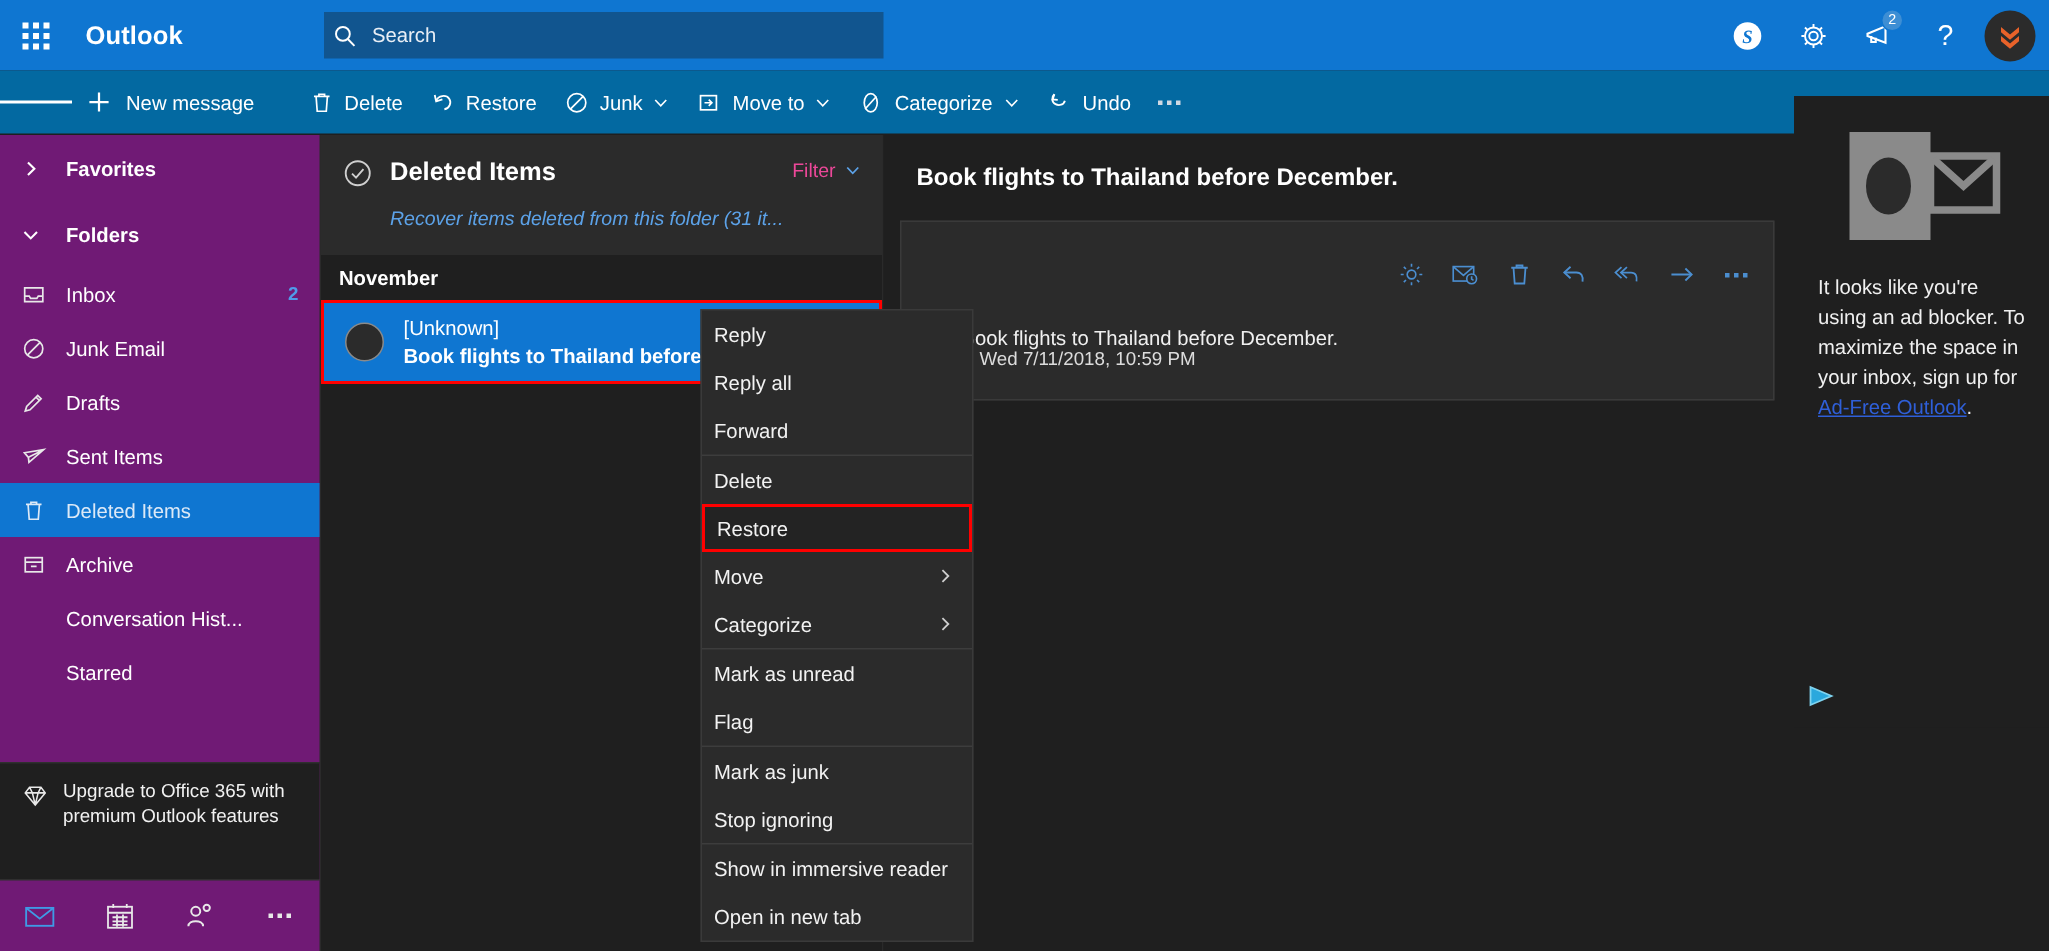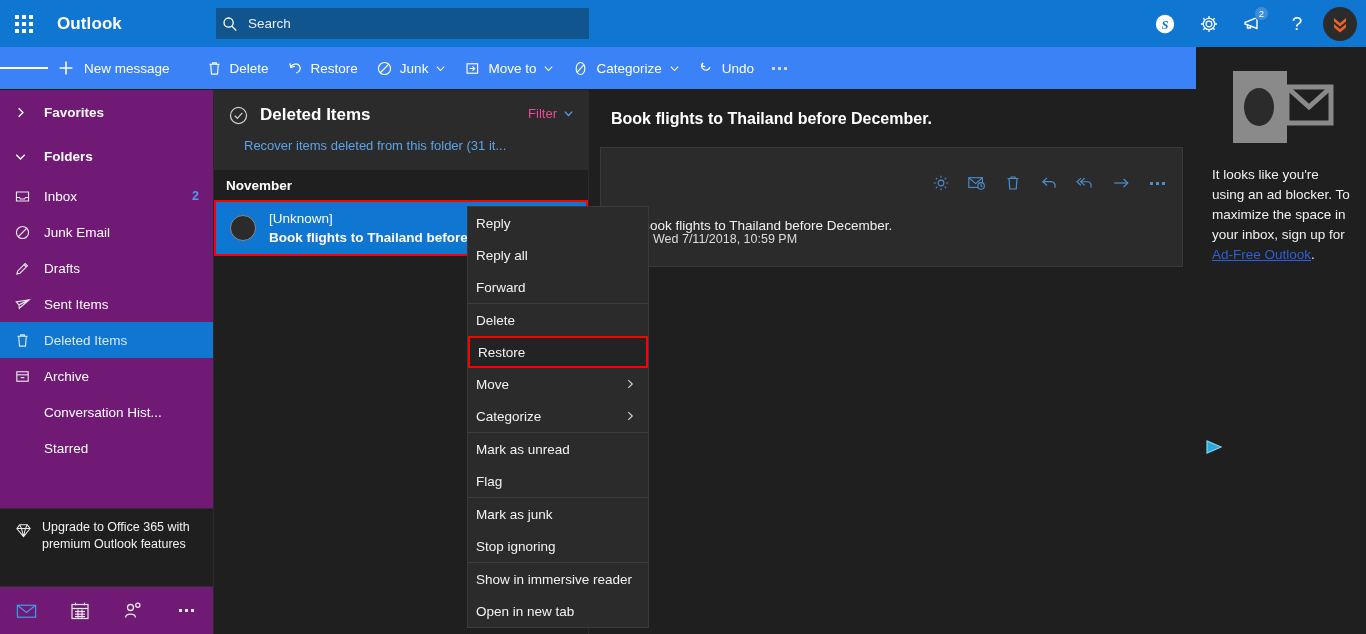--- a/index.html
+++ b/index.html
@@ -47,21 +47,21 @@
   }
   .avatar {
     width: 34px; height: 34px; border-radius: 50%; background: #2b2b2b;
     display: flex; flex-direction: column; align-items: center; justify-content: center;
     margin-right: 9px; margin-left: 4px; cursor: pointer;
   }
 
   
   .cmdbar {
     position: absolute; left: 0; top: 47px; width: 1366px; height: 43px;
-    background: #3b82f6; display: flex; align-items: center; color: #fff;
+    background: #0369a1; display: flex; align-items: center; color: #fff;
     border-bottom: 1px solid #1f1f1f;
   }
   .hamburger { width: 48px; height: 43px; display: flex; align-items: center; justify-content: center; cursor: pointer; }
   .hamburger span { display:block; width: 17px; height: 1.6px; background: #fff; margin: 2.6px 0; }
   .cmd {
     display: flex; align-items: center; height: 43px; padding: 0 9px; cursor: pointer;
     font-size: 13.5px; color: #fff; white-space: nowrap;
   }
   .cmd .ci { display: inline-flex; align-items: center; justify-content: center; margin-right: 7px; }
   .cmd .cv { margin-left: 7px; display:inline-flex; }
@@ -104,21 +104,21 @@
   
   .msglist {
     position: absolute; left: 214px; top: 90px; width: 375px; height: 544px;
     background: #1f1f1f; border-right: 1px solid #2a2a2a;
   }
   .ml-head { height: 80px; background: #2b2b2b; padding: 14px 14px 0 14px; position: relative; }
   .ml-head-row { display: flex; align-items: center; }
   .ml-check { width: 22px; height: 22px; margin-right: 10px; display:flex; align-items:center; }
   .ml-title { font-size: 17px; font-weight: bold; color: #fff; }
   .ml-filter { position: absolute; right: 14px; top: 16px; font-size: 13px; color: #ec4899; cursor: pointer; display:flex; align-items:center; gap:6px; }
-  .ml-recover { font-size: 13px; color: #5ca2e8; margin-top: 12px; margin-left: 16px; cursor: pointer; white-space: nowrap; overflow: hidden; }
+  .ml-recover { font-size: 13px; color: #5ca2e8; margin-top: 12px; margin-left: 32px; cursor: pointer; white-space: nowrap; overflow: hidden; font-style: italic; }
   .ml-group { height: 30px; display: flex; align-items: center; padding-left: 12px; font-size: 13.5px; font-weight: bold; background: #1f1f1f; }
   .ml-item {
     position: relative; height: 56px; background: #0f76d1; display: flex; align-items: center;
     padding-left: 14px; border: 2px solid #ff0000; cursor: pointer;
   }
   .ml-avatar { width: 26px; height: 26px; border-radius: 50%; background: #2b2b2b; border: 1px solid #8a8a8a; margin-right: 13px; }
   .ml-lines { overflow: hidden; }
   .ml-sender { font-size: 13.5px; color: #ffffff; line-height: 18px; }
   .ml-subject { font-size: 13.5px; color: #ffffff; font-weight: bold; line-height: 19px; white-space: nowrap; }
 
@@ -131,21 +131,21 @@
     position: absolute; left: 11px; top: 57px; width: 583px; height: 120px;
     background: #2b2b2b; border: 1px solid #3a3a3a;
   }
   .rd-actions { position: absolute; right: 14px; top: 24px; display: flex; align-items: center; gap: 14px; }
   .rd-act { width: 22px; height: 22px; display: flex; align-items: center; justify-content: center; cursor: pointer; color: #4b8ed0; }
   .rd-date { position: absolute; left: 52px; top: 84px; font-size: 12.5px; color: #dcdcdc; }
   .rd-body { position: absolute; left: 52px; top: 128px; font-size: 13.5px; color: #f0f0f0; }
 
   
   .rail {
-    position: absolute; left: 1196px; top: 47px; width: 170px; height: 421px; background: #1f1f1f;
+    position: absolute; left: 1196px; top: 64px; width: 170px; height: 421px; background: #1f1f1f;
   }
   .rail-logo { display: flex; justify-content: center; padding-top: 18px; }
   .rail-text {
     font-size: 13.5px; line-height: 20px; color: #f0f0f0; padding: 16px 14px 0 16px;
   }
   .rail-link { color: #2f5fd8; text-decoration: underline; cursor: pointer; }
   .rail-play { position: absolute; left: 8px; bottom: 12px; cursor: pointer; }
 
   
   .ctxmenu {

